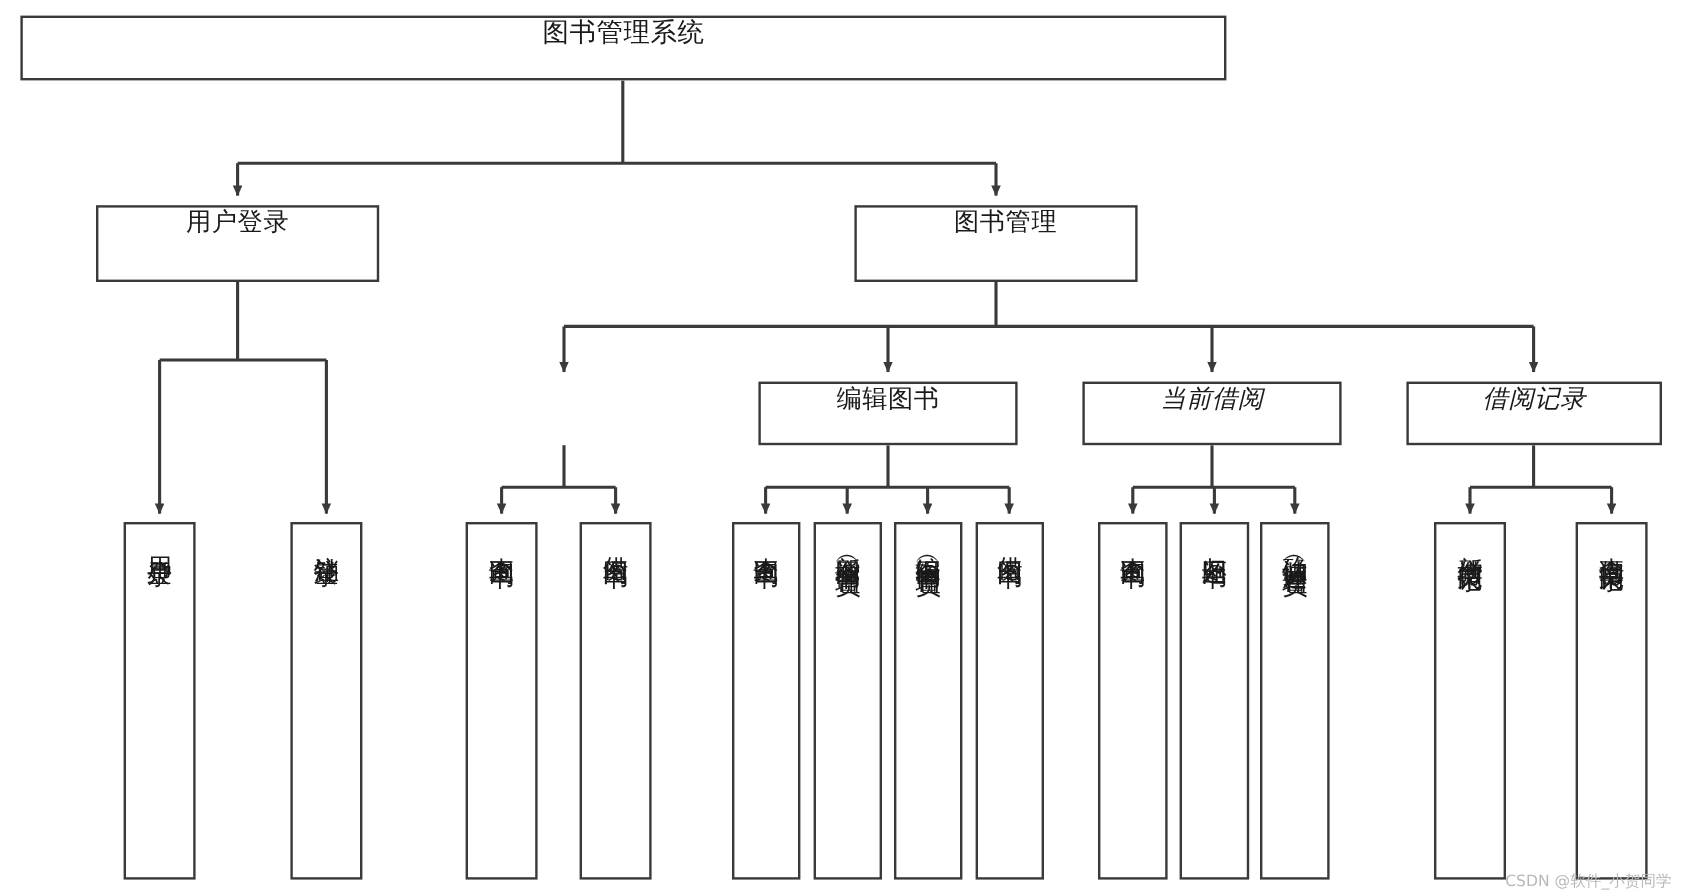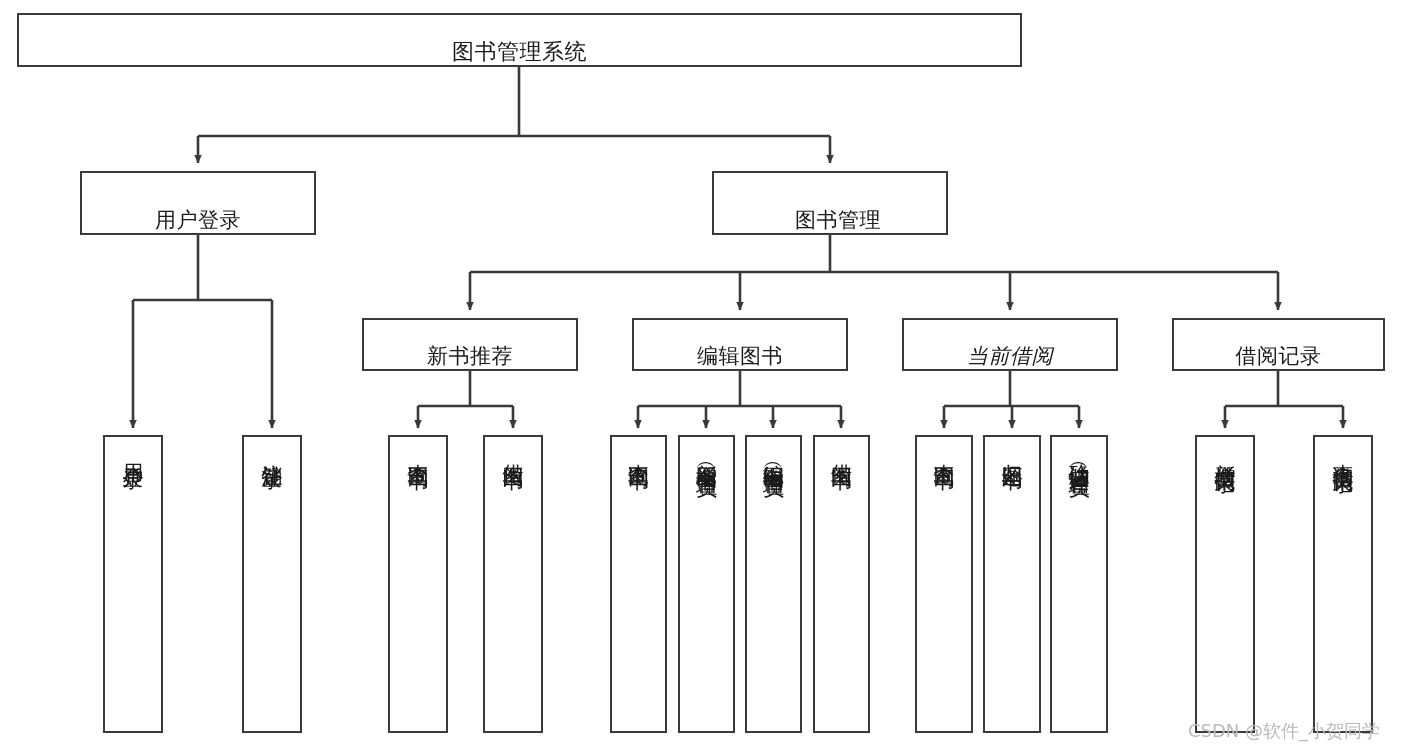--- a/index.html
+++ b/index.html
@@ -25,21 +25,21 @@
     top: 0;
     width: 1405px;
     height: 747px;
   }
   .node {
     position: absolute;
     box-sizing: border-box;
     border: 2px solid #3a3a3a;
     background: #ffffff;
     display: flex;
-    align-items: flex-end;
+    align-items: flex-start;
     justify-content: center;
     color: #1a1a1a;
   }
   .node-label {
     display: block;
     text-align: center;
     line-height: 1.18;
     white-space: nowrap;
   }
   .node.horizontal .node-label {
@@ -54,23 +54,23 @@
   .node.vertical .node-label {
     writing-mode: vertical-rl;
     text-orientation: upright;
     font-size: 21px;
     letter-spacing: 2px;
     line-height: 1.05;
   }
   #node-root .node-label { font-size: 22px; }
   .watermark {
     position: absolute;
-    right: 25px;
+    right: 12px;
     bottom: 4px;
-    font-size: 18px;
+    font-size: 13px;
     color: #b9b9b9;
     font-family: "DejaVu Sans", "Liberation Sans", sans-serif;
     user-select: none;
     white-space: nowrap;
   }
 </style>
 </head>
 <body>
 
 <div id="diagram-root">
@@ -129,30 +129,27 @@
     <span class="node-label">图书管理系统</span>
   </div>
 
   <div class="node horizontal" style="left: 80px; top: 171px; width: 236px; height: 64px;">
     <span class="node-label">用户登录</span>
   </div>
   <div class="node horizontal" style="left: 712px; top: 171px; width: 236px; height: 64px; padding-left: 16px;">
     <span class="node-label">图书管理</span>
   </div>
 
-  <div class="node horizontal" style="left: 362px; top: 318px; width: 216px; height: 53px;">
-    <span class="node-label">新书推荐</span>
-  </div>
   <div class="node horizontal" style="left: 632px; top: 318px; width: 216px; height: 53px;">
     <span class="node-label">编辑图书</span>
   </div>
   <div class="node horizontal" style="left: 902px; top: 318px; width: 216px; height: 53px; font-style: italic;">
     <span class="node-label">当前借阅</span>
   </div>
-  <div class="node horizontal" style="left: 1172px; top: 318px; width: 213px; height: 53px;">
+  <div class="node horizontal" style="left: 1172px; top: 318px; width: 213px; height: 53px; font-style: italic;">
     <span class="node-label">借阅记录</span>
   </div>
 
   <div class="node vertical" style="left: 103px; top: 435px; width: 60px; height: 298px;">
     <span class="node-label">用户登录</span>
   </div>
   <div class="node vertical" style="left: 242px; top: 435px; width: 60px; height: 298px;">
     <span class="node-label">注销登录</span>
   </div>
   <div class="node vertical" style="left: 388px; top: 435px; width: 60px; height: 298px;">

